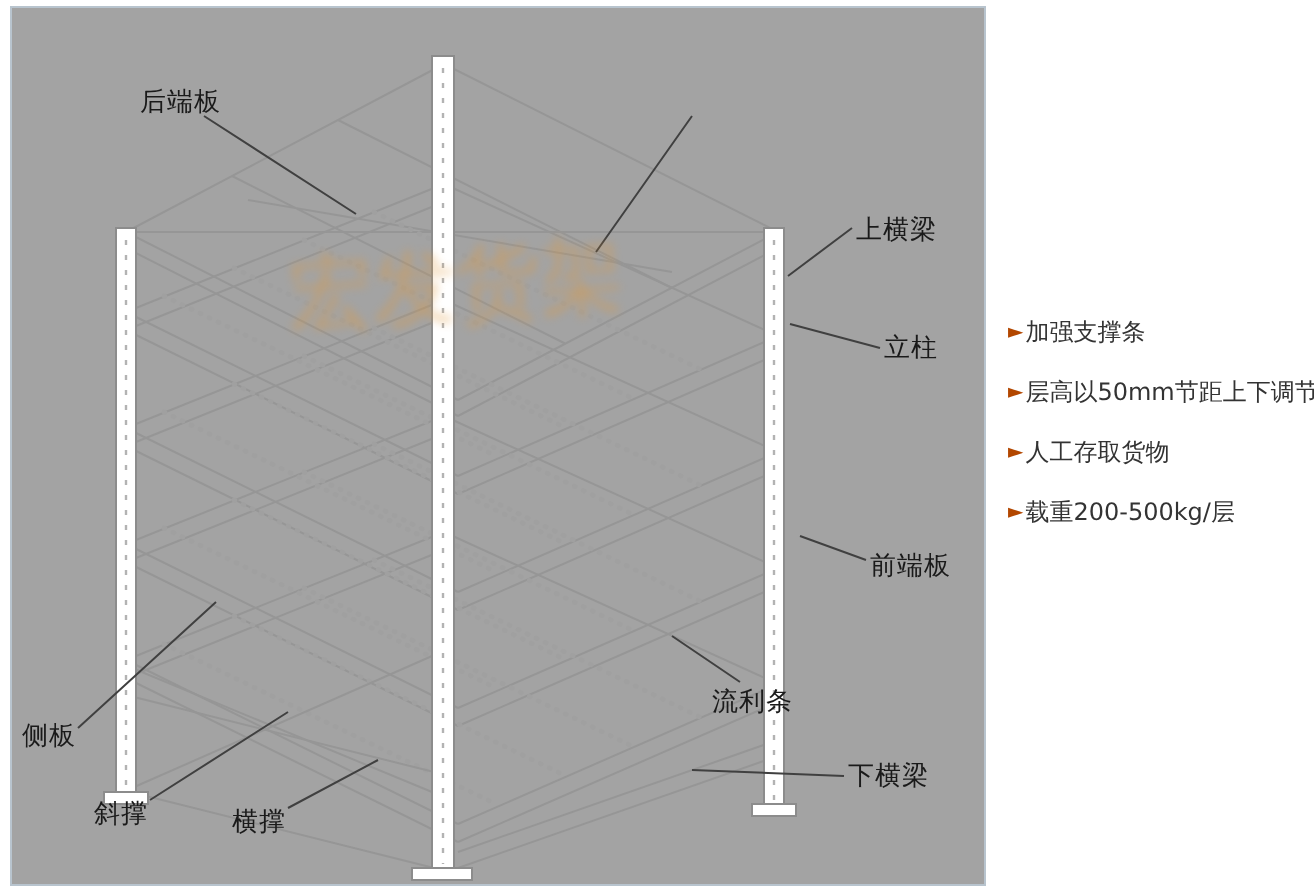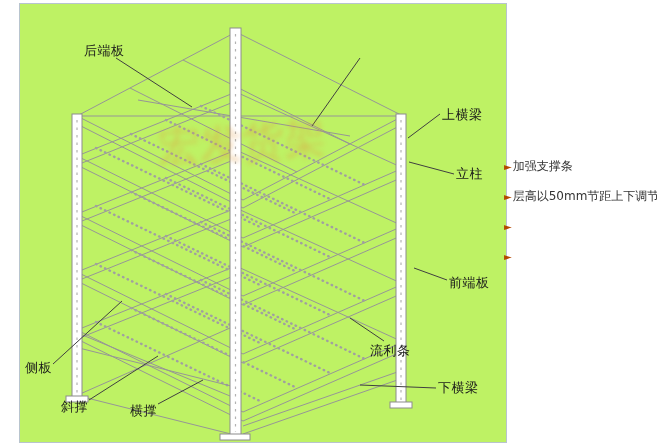--- a/index.html
+++ b/index.html
@@ -1,22 +1,22 @@
 <!DOCTYPE html>
 <html><head>
 <meta charset="utf-8">
 <style>
   html,body{margin:0;padding:0;background:#fff;}
   #page{
     position:relative;width:657px;height:446px;background:#fff;overflow:hidden;
     font-family:"DejaVu Sans","Liberation Sans",sans-serif;
   }
   #diagram-box{
-    position:absolute;left:19px;top:3px;width:486px;height:438px;
-    border:1px solid #b8c4ce;background:#bef264;
+    position:absolute;left:5px;top:3px;width:486px;height:438px;
+    border:1px solid #b8c4ce;background:#a3a3a3;
   }
   #rack-svg{position:absolute;left:0;top:0;}
   .watermark{
     position:absolute;left:138px;top:116px;width:170px;
     font-size:42px;line-height:1.1;color:#e09a3f;opacity:.45;
     filter:blur(2.5px);transform:rotate(-4deg);pointer-events:none;
     white-space:nowrap;
   }
   .part-label{
     position:absolute;font-size:13px;color:#1a1a1a;white-space:nowrap;
@@ -119,19 +119,21 @@
     <div class="feature-item">
       <span class="feature-bullet">►</span>
       <span>加强支撑条</span>
     </div>
     <div class="feature-item">
       <span class="feature-bullet">►</span>
       <span>层高以50mm节距上下调节</span>
     </div>
     <div class="feature-item">
       <span class="feature-bullet">►</span>
+      <span>人工存取货物</span>
     </div>
     <div class="feature-item">
       <span class="feature-bullet">►</span>
+      <span>载重200-500kg/层</span>
     </div>
   </div>
 
 </div>
 
 </body></html>

